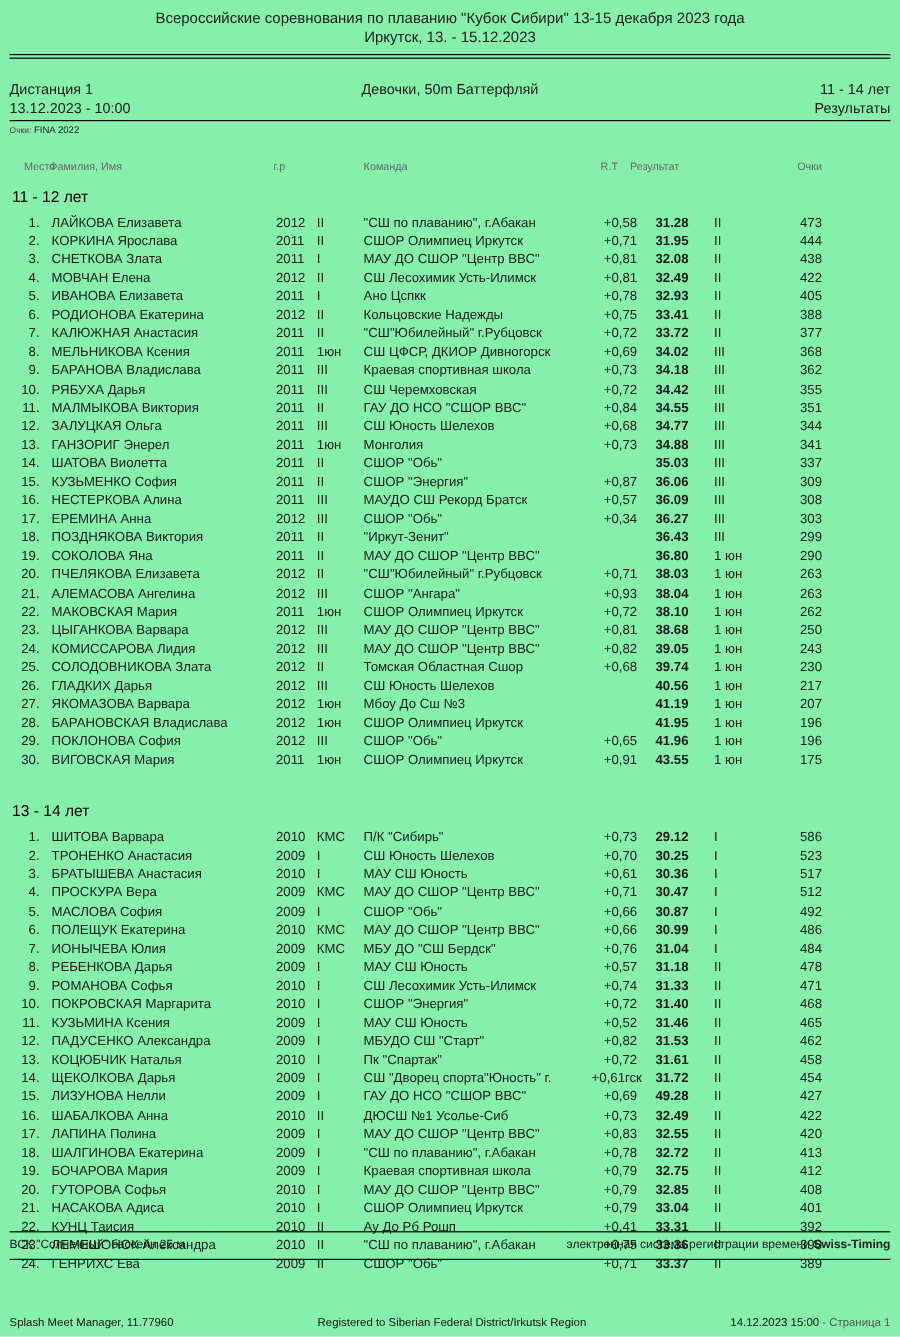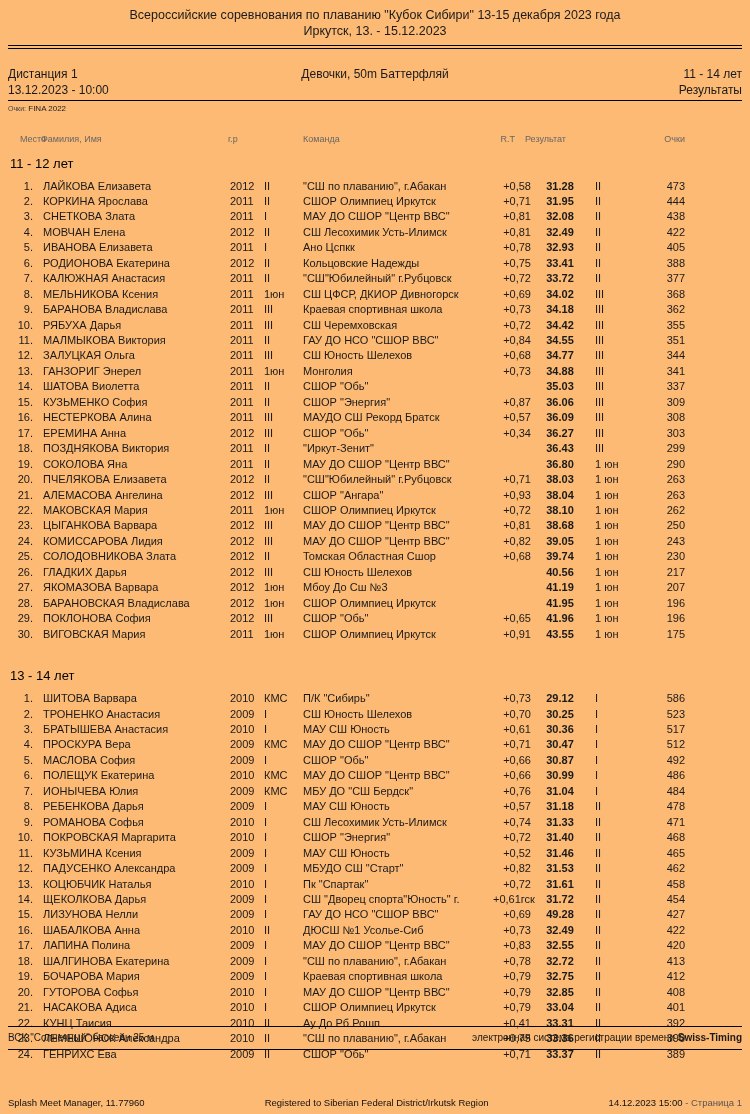--- a/index.html
+++ b/index.html
@@ -1,20 +1,20 @@
 <!DOCTYPE html>
 <html><head>
 <meta charset="utf-8">
 <style>
   * { margin:0; padding:0; box-sizing:border-box; }
   html,body { background:#fff; }
   .page {
     position:relative;
     width:750px; height:1114px;
-    background:#fdba74;
+    background:#86efac;
     font-family:"Liberation Sans", sans-serif;
     color:#1a1a1a;
     overflow:hidden;
   }
 
   
   .title-block { text-align:center; padding-top:7px; line-height:16px; }
   .title-main { font-size:12.5px; }
   .title-sub  { font-size:12.5px; }
 

